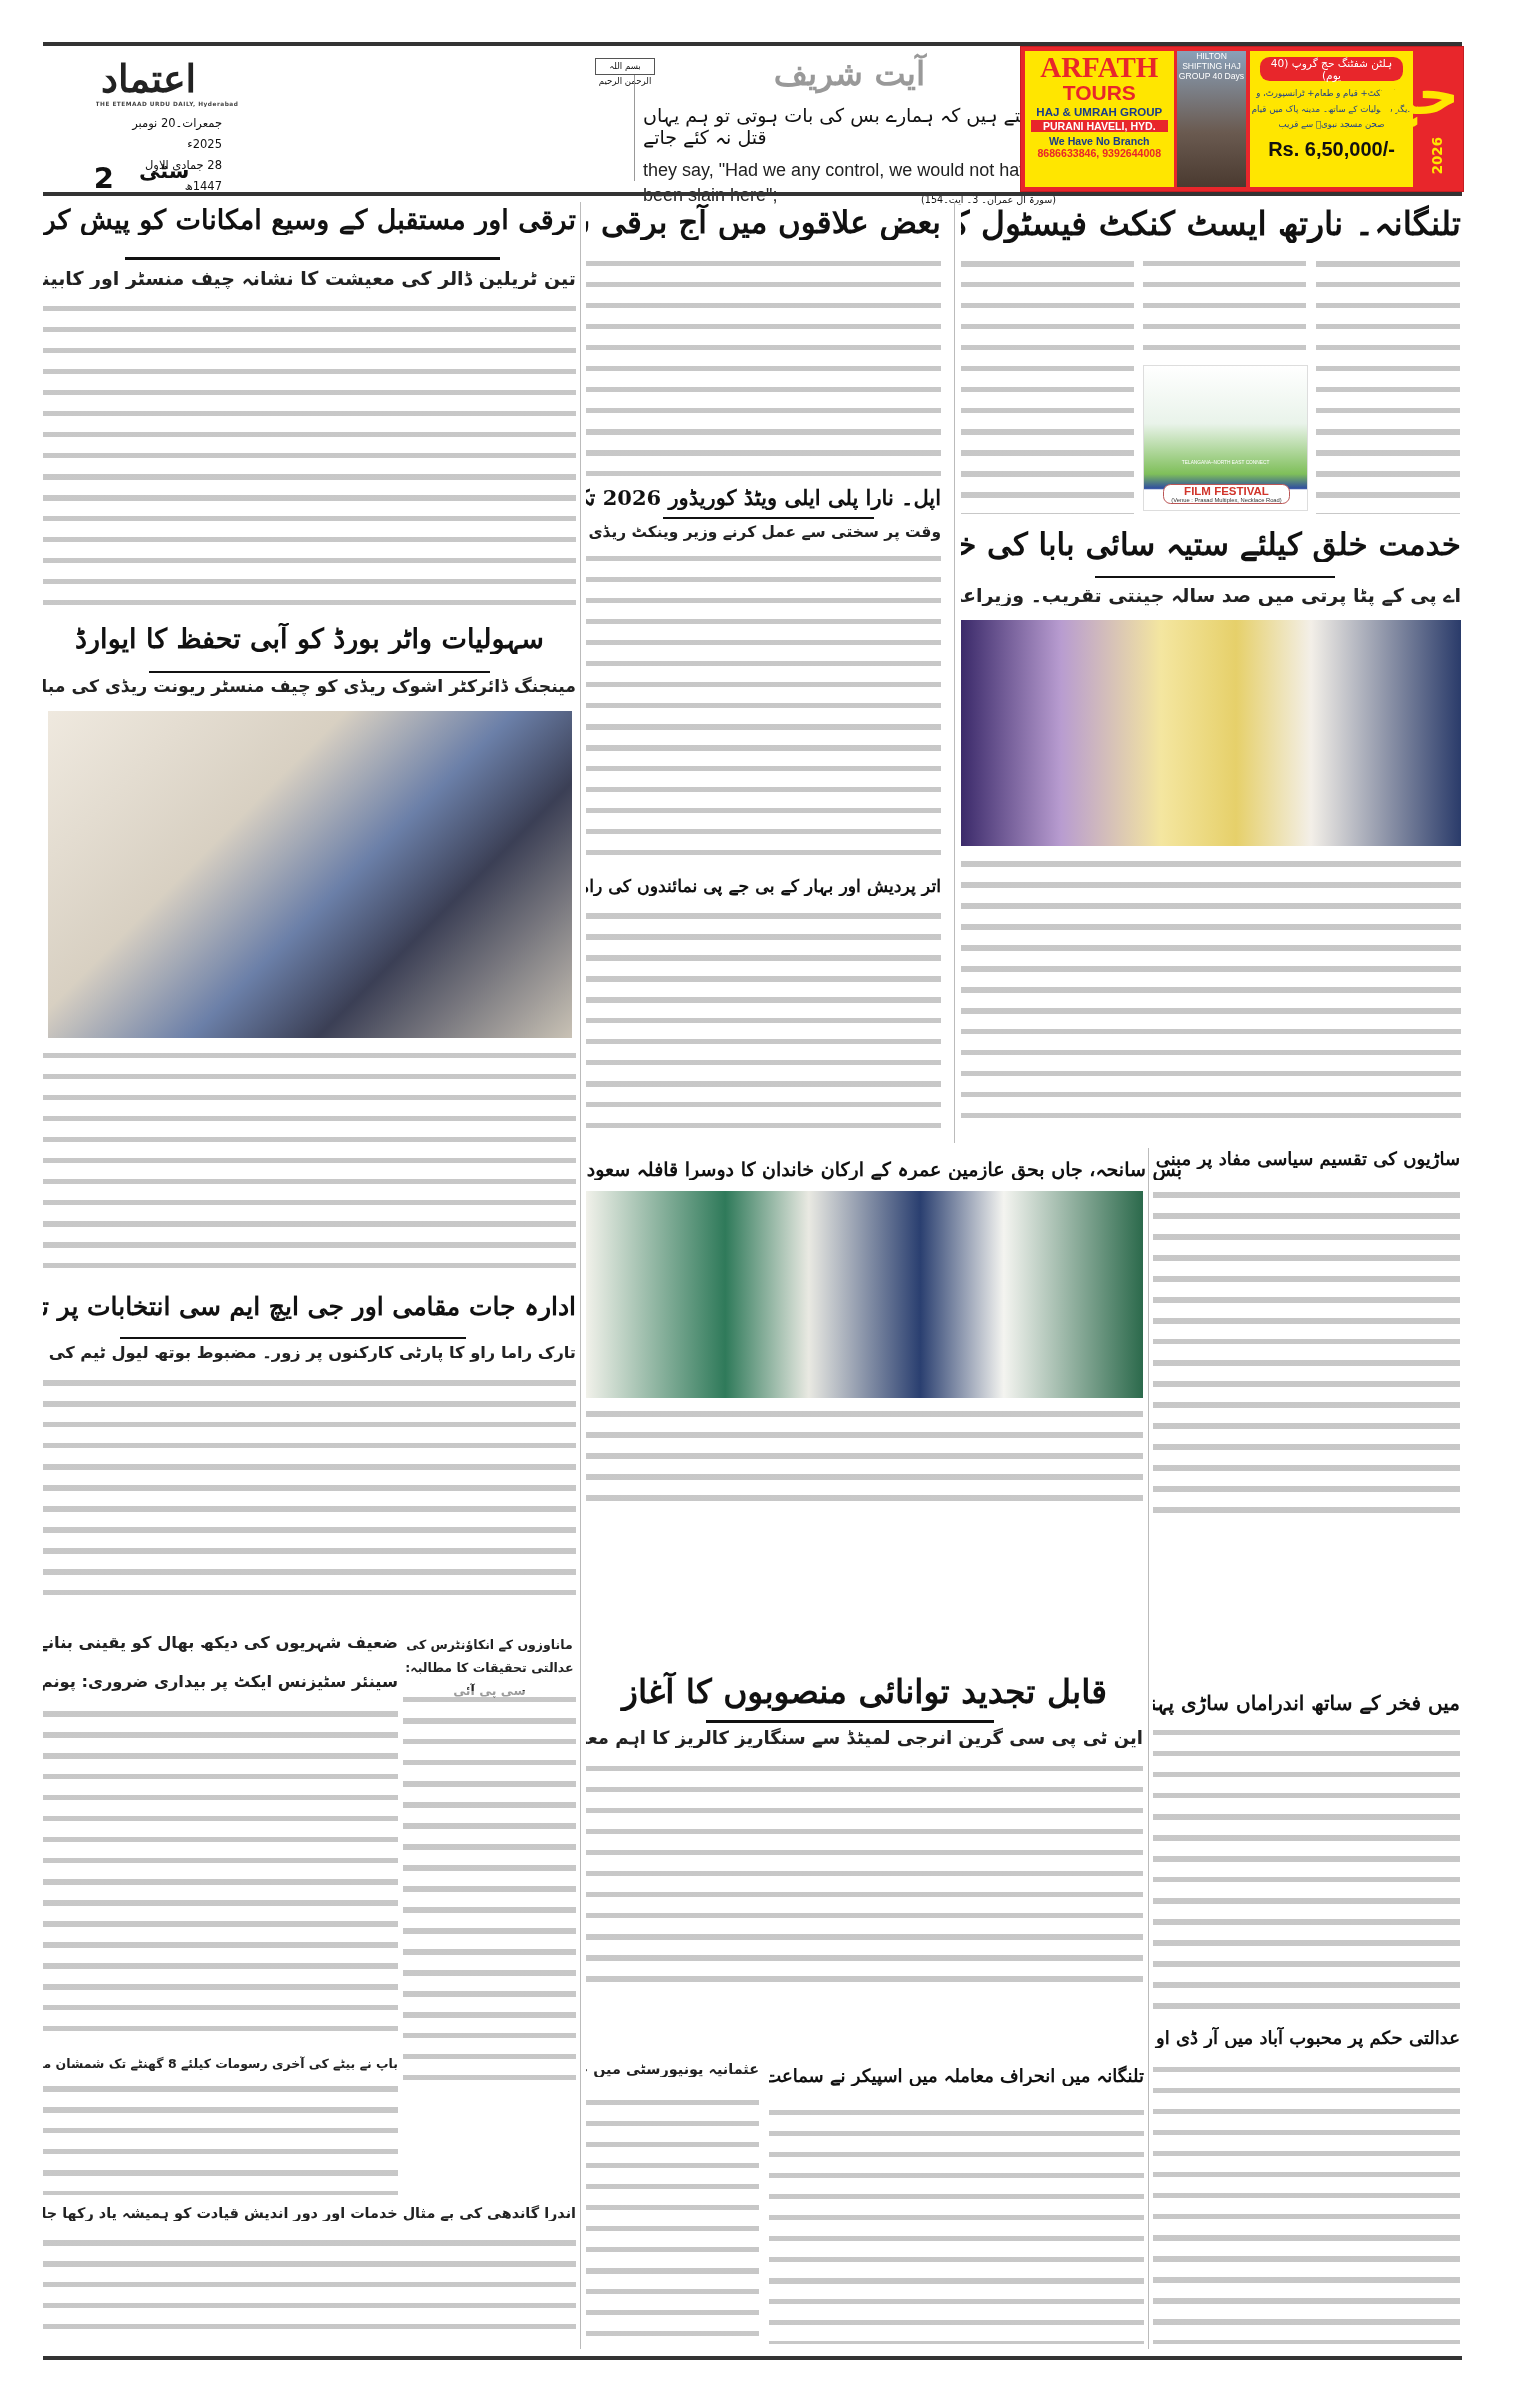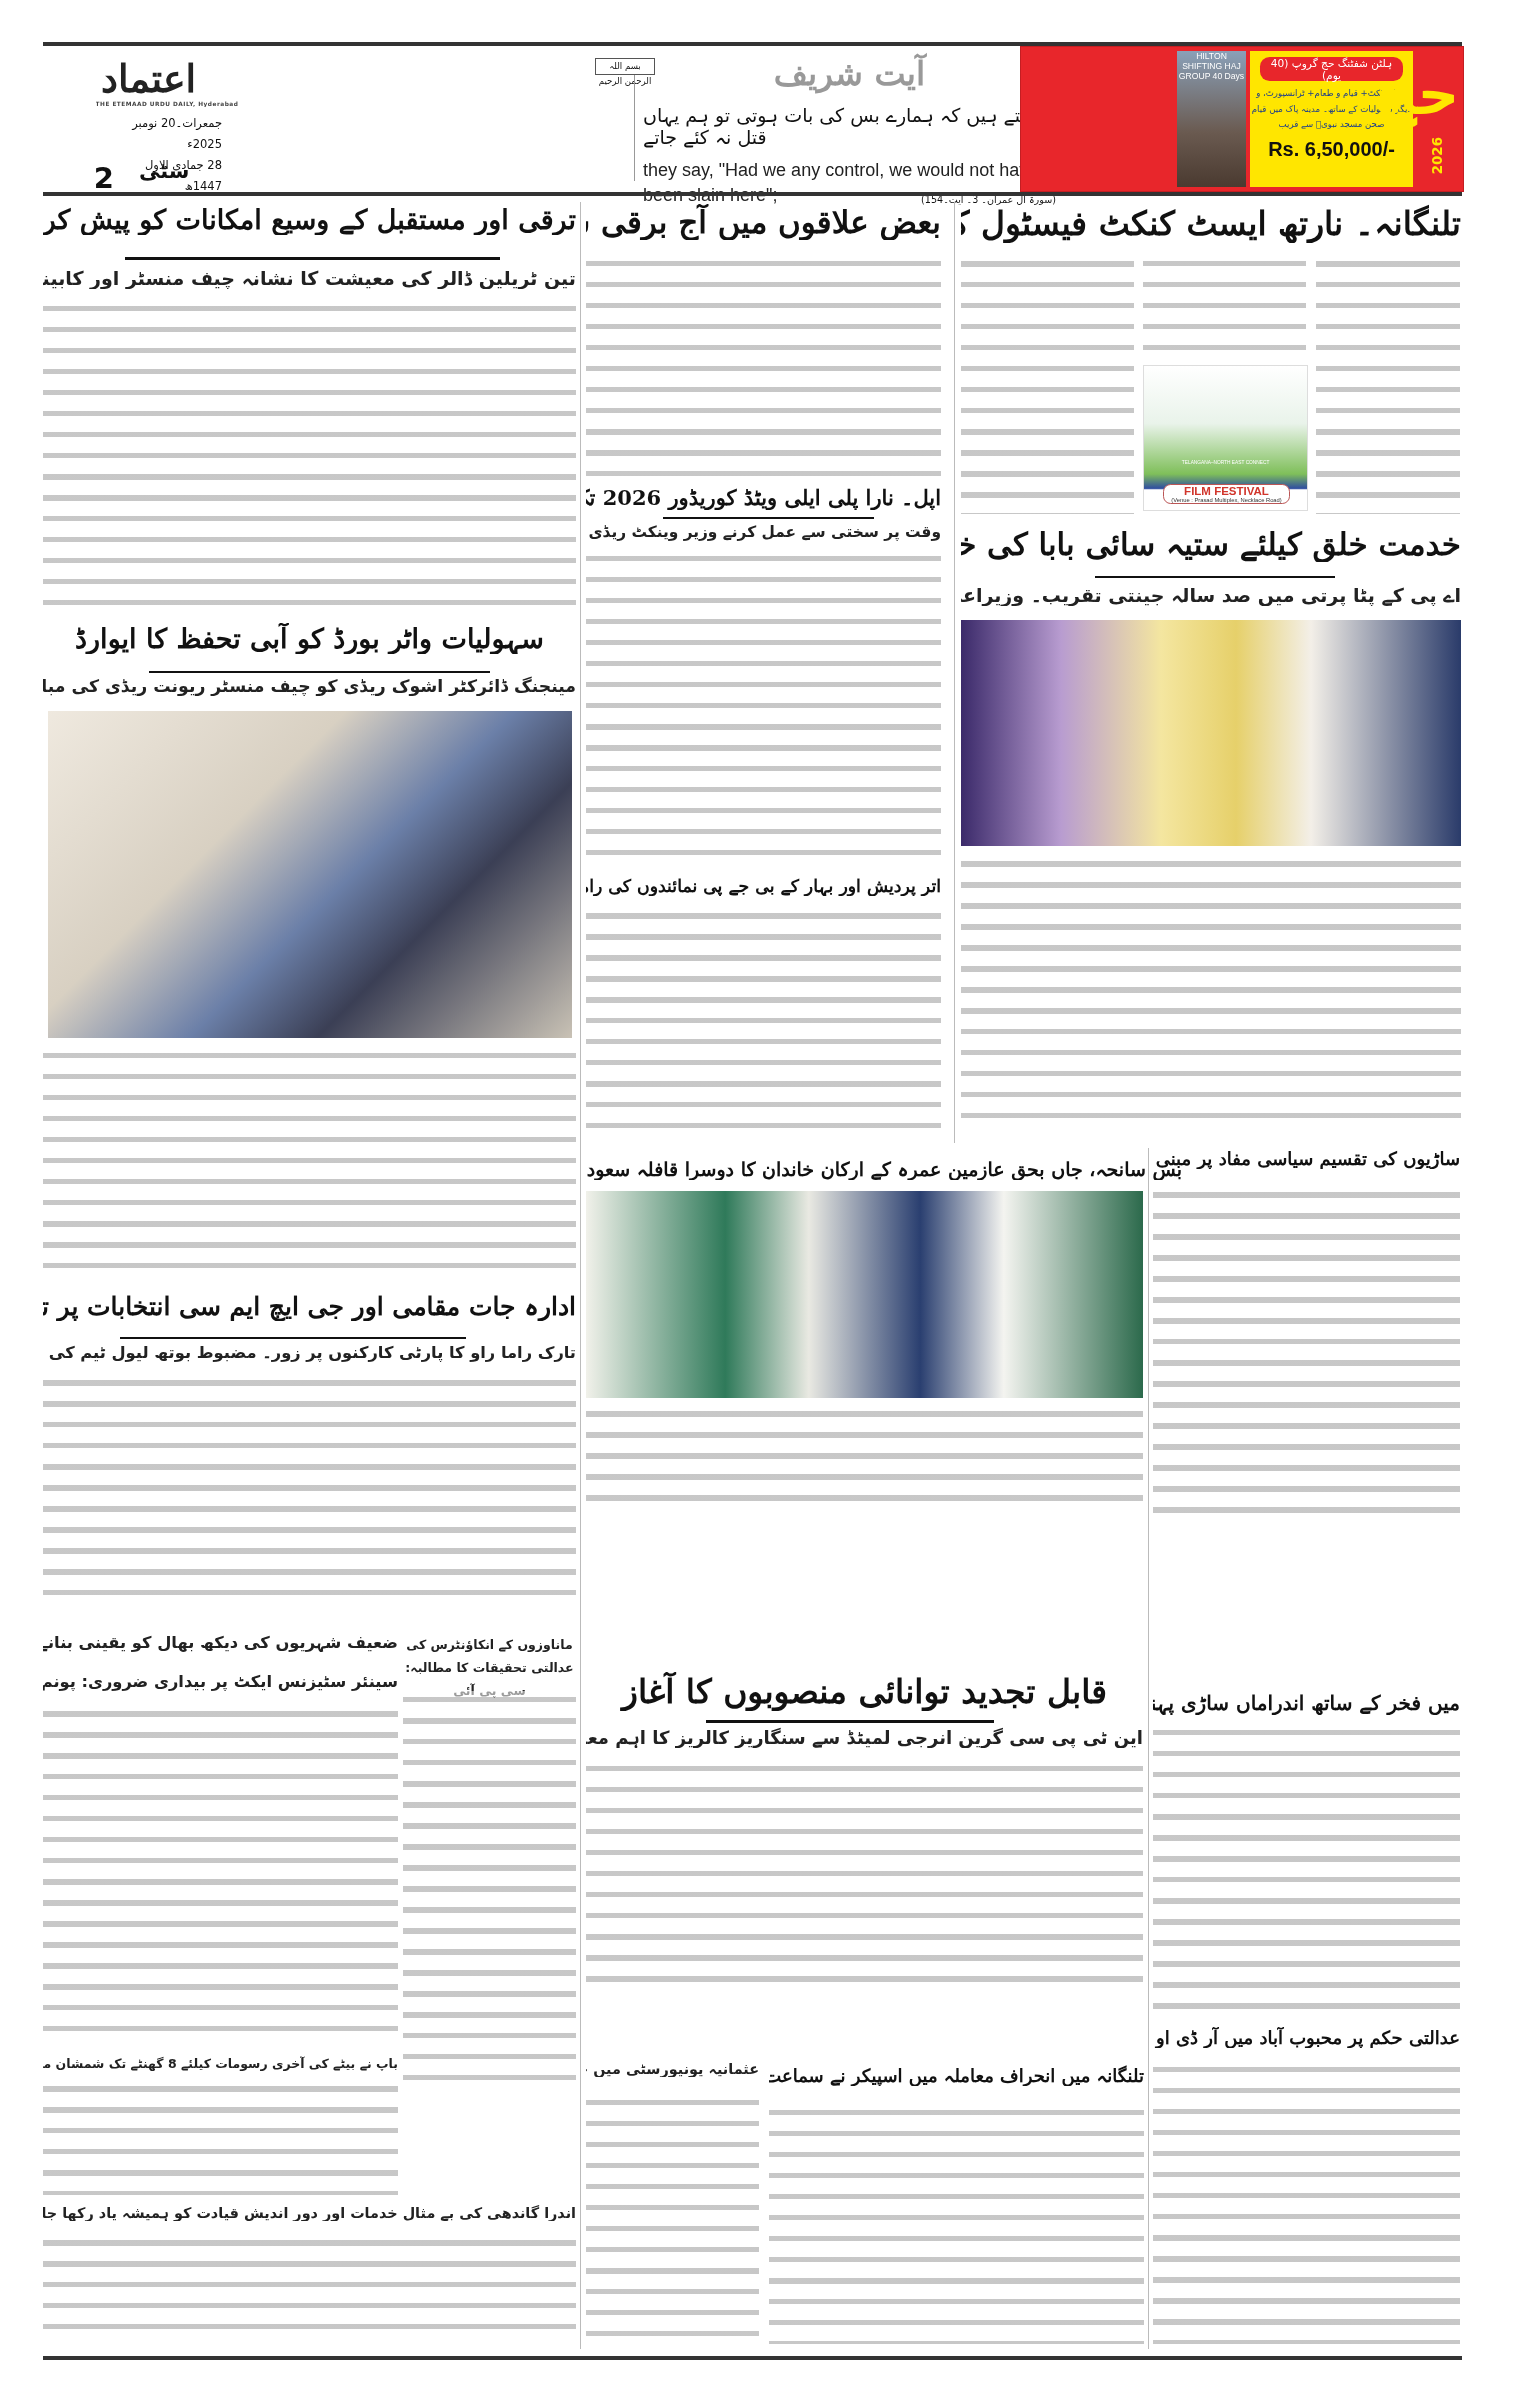--- a/index.html
+++ b/index.html
@@ -74,20 +74,28 @@
   <div class="vsep"></div>
   <div class="ayat">
     <div class="sectitle">آیت شریف</div>
     <div class="urdu">کہتے ہیں کہ ہمارے بس کی بات ہوتی تو ہم یہاں قتل نہ کئے جاتے</div>
     <div class="eng">they say, "Had we any control, we would not have been slain here";</div>
     <div class="ref">(سورۃ آل عمران۔ 3۔ آیت۔154)</div>
   </div>
 </div>
 
 <div class="ad">
+  <div class="yel">
+    <div class="arfath">ARFATH</div>
+    <div class="tours">TOURS</div>
+    <div class="grp">HAJ &amp; UMRAH GROUP</div>
+    <div class="hav">PURANI HAVELI, HYD.</div>
+    <div class="nob">We Have No Branch</div>
+    <div class="ph">8686633846, 9392644008</div>
+  </div>
   <div class="img">HILTON SHIFTING HAJ GROUP 40 Days</div>
   <div class="mid">
     <div class="pill">ہلٹن شفٹنگ حج گروپ (40 یوم)</div>
     <div class="desc">ویزا+ ٹکٹ+ قیام و طعام+ ٹرانسپورٹ، و دیگر سہولیات کے ساتھ۔ مدینہ پاک میں قیام صحن مسجد نبویؐ سے قریب</div>
     <div class="price">Rs. 6,50,000/-</div>
   </div>
   <div class="hajj">
     <div class="big">حج</div>
     <div class="yr">2026</div>
   </div>

